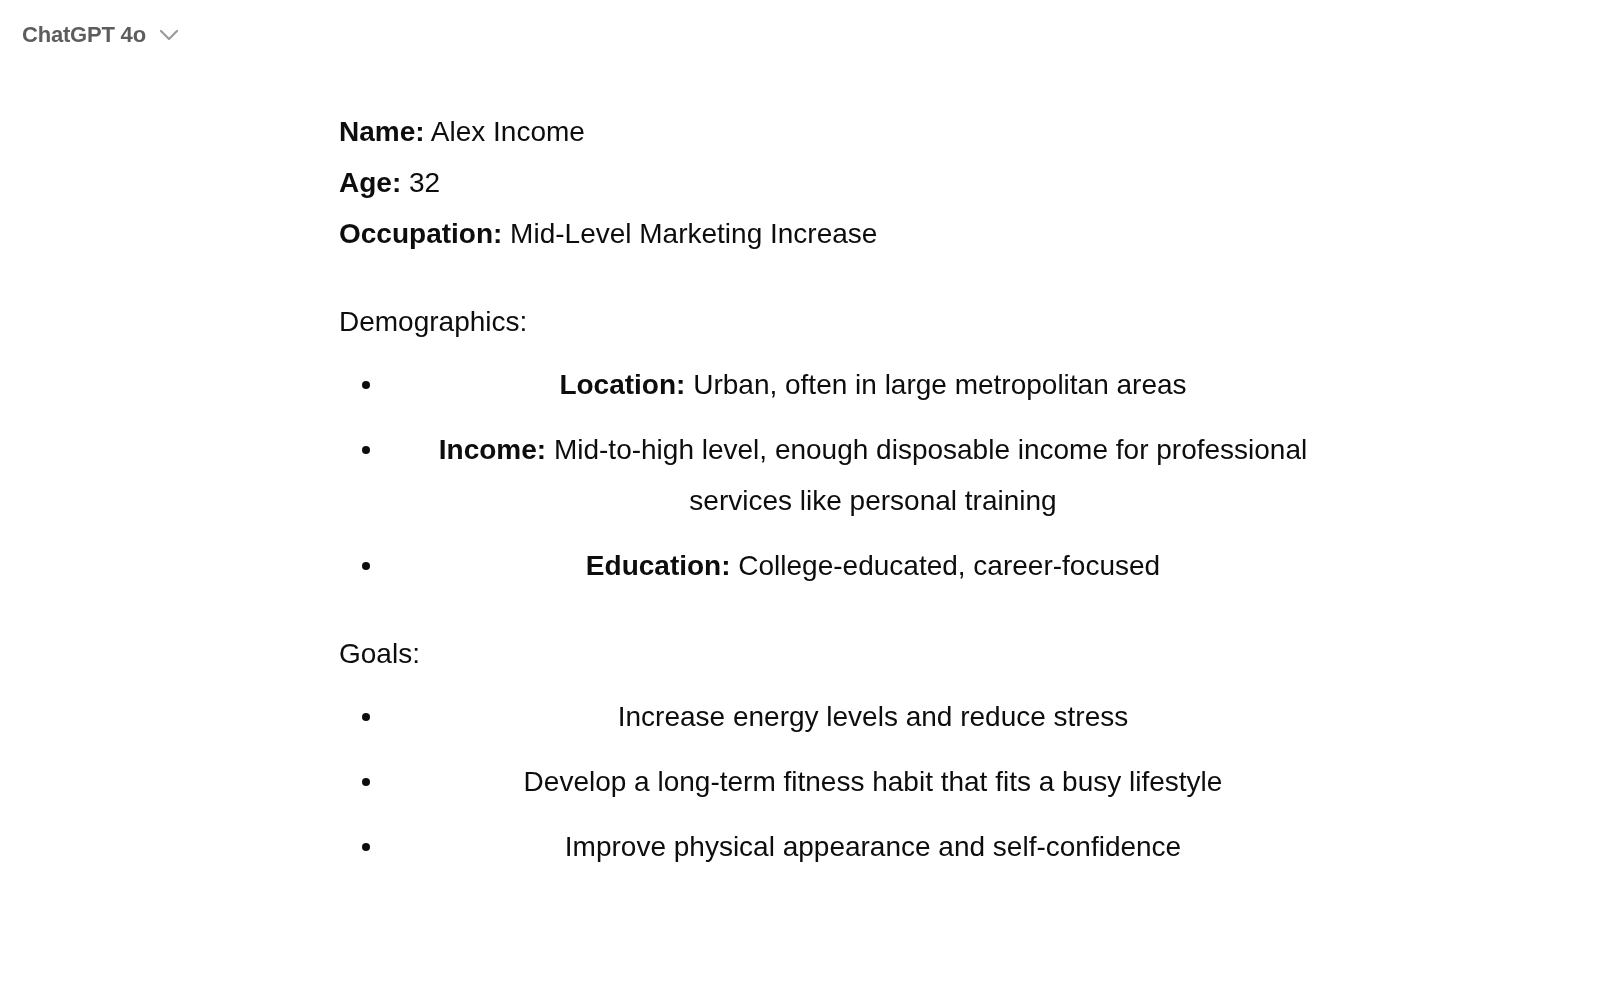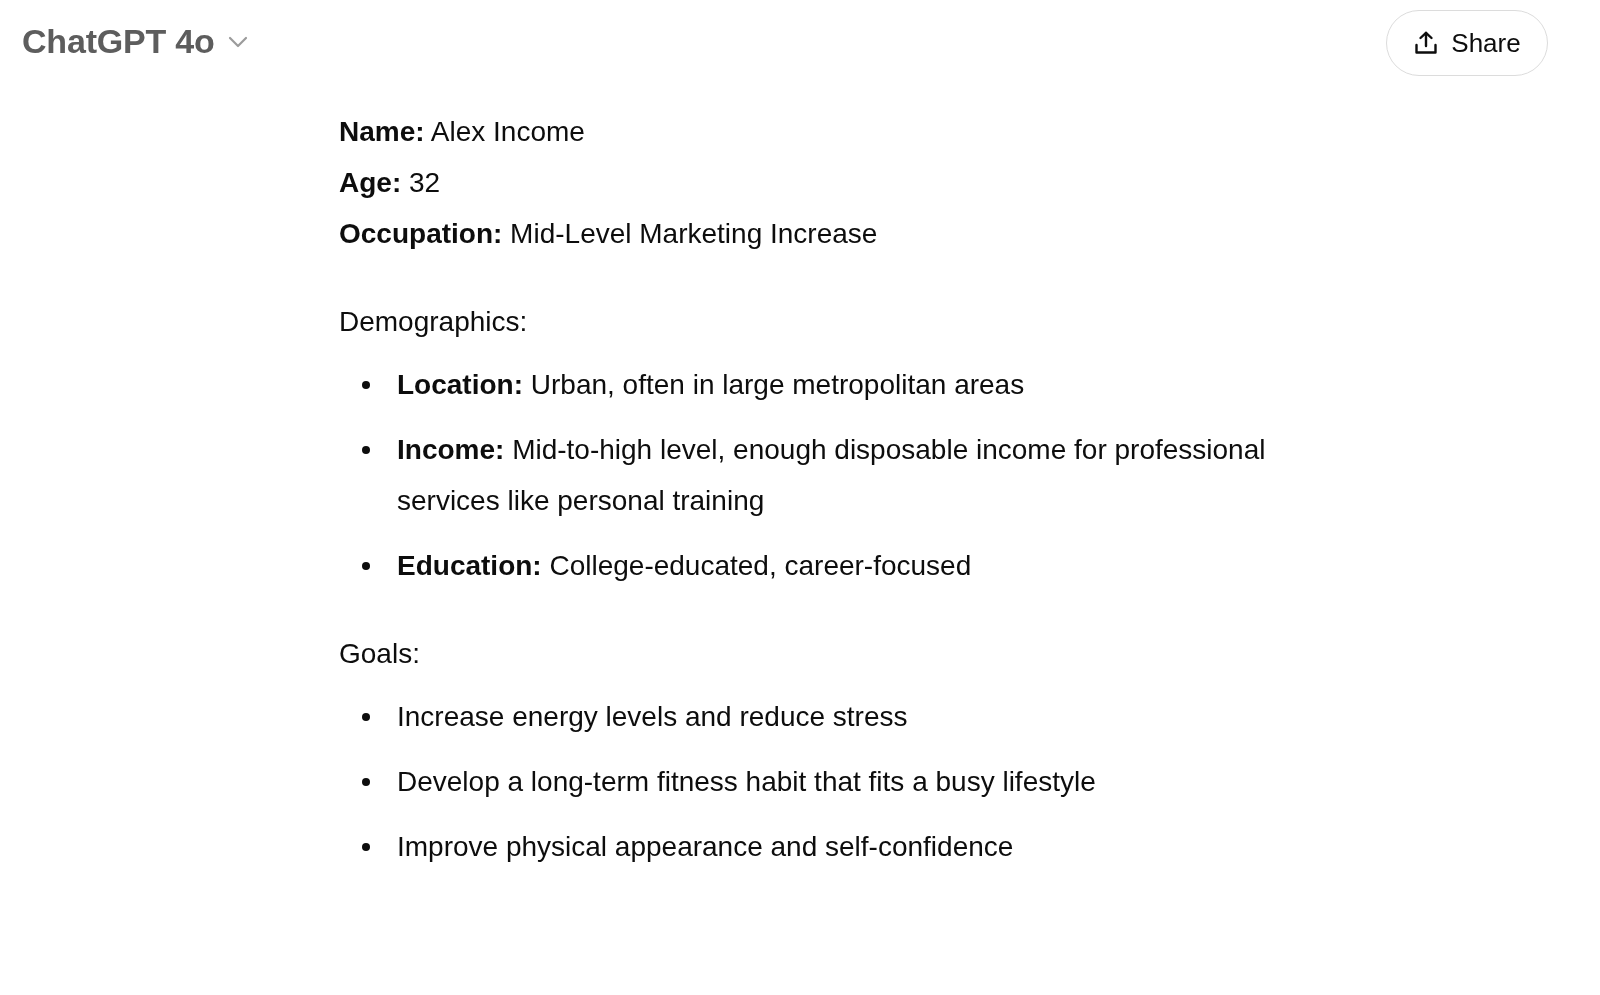--- a/index.html
+++ b/index.html
@@ -20,21 +20,21 @@
     }
     .model-switcher {
       position: absolute;
       left: 22px;
       top: 22px;
       display: flex;
       align-items: center;
       cursor: pointer;
     }
     .model-title {
-      font-size: 34px;
+      font-size: 22px;
       font-weight: 700;
       color: #5d5d5d;
       letter-spacing: -0.2px;
     }
     .chevron {
       margin-left: 12px;
       width: 22px;
       height: 14px;
       display: inline-block;
     }
@@ -86,20 +86,21 @@
     ul.bullets {
       list-style: none;
       margin: 0;
       padding: 0;
     }
     .bullet {
       position: relative;
       padding-left: 58px;
       margin-top: 14px;
       line-height: 51px;
+      text-align: center;
     }
     .bullet::before {
       content: "";
       position: absolute;
       left: 23px;
       top: 22px;
       width: 8px;
       height: 8px;
       border-radius: 50%;
       background: #0d0d0d;
@@ -113,30 +114,20 @@
 <div class="header">
   <div class="model-switcher">
     <span class="model-title">ChatGPT 4o</span>
     <span class="chevron">
       <svg width="22" height="14" viewBox="0 0 22 14">
         <polyline points="3,3 11,11 19,3" fill="none" stroke="#9b9b9b" stroke-width="2.2" stroke-linecap="round" stroke-linejoin="round"></polyline>
       </svg>
     </span>
   </div>
 
-  <div class="share-button">
-    <span class="share-icon">
-      <svg width="26" height="26" viewBox="0 0 26 26">
-        <line x1="13" y1="3" x2="13" y2="16" stroke="#0d0d0d" stroke-width="2.4" stroke-linecap="round"></line>
-        <polyline points="7.5,8 13,2.8 18.5,8" fill="none" stroke="#0d0d0d" stroke-width="2.4" stroke-linecap="round" stroke-linejoin="round"></polyline>
-        <polyline points="3.5,15 3.5,22.5 22.5,22.5 22.5,15" fill="none" stroke="#0d0d0d" stroke-width="2.4" stroke-linecap="round" stroke-linejoin="round"></polyline>
-      </svg>
-    </span>
-    <span class="share-label">Share</span>
-  </div>
 </div>
 
 <div class="content">
   <div class="field-line">
     <b>Name:</b><span> Alex Income</span>
   </div>
   <div class="field-line">
     <b>Age:</b><span> 32</span>
   </div>
   <div class="field-line">

